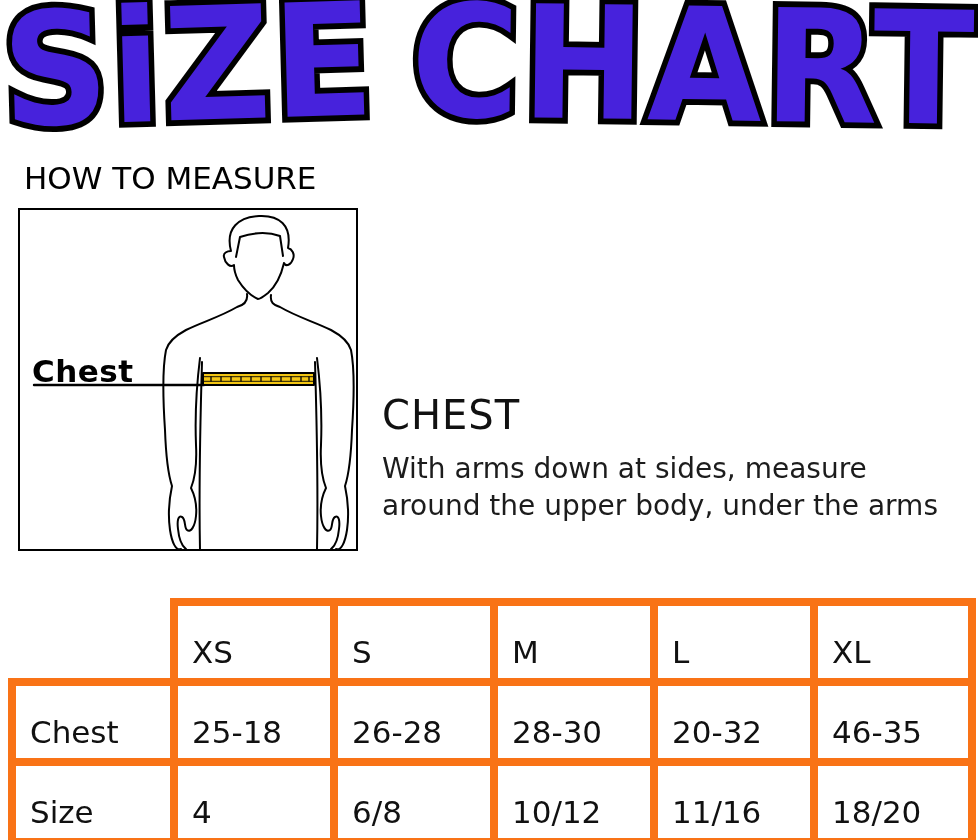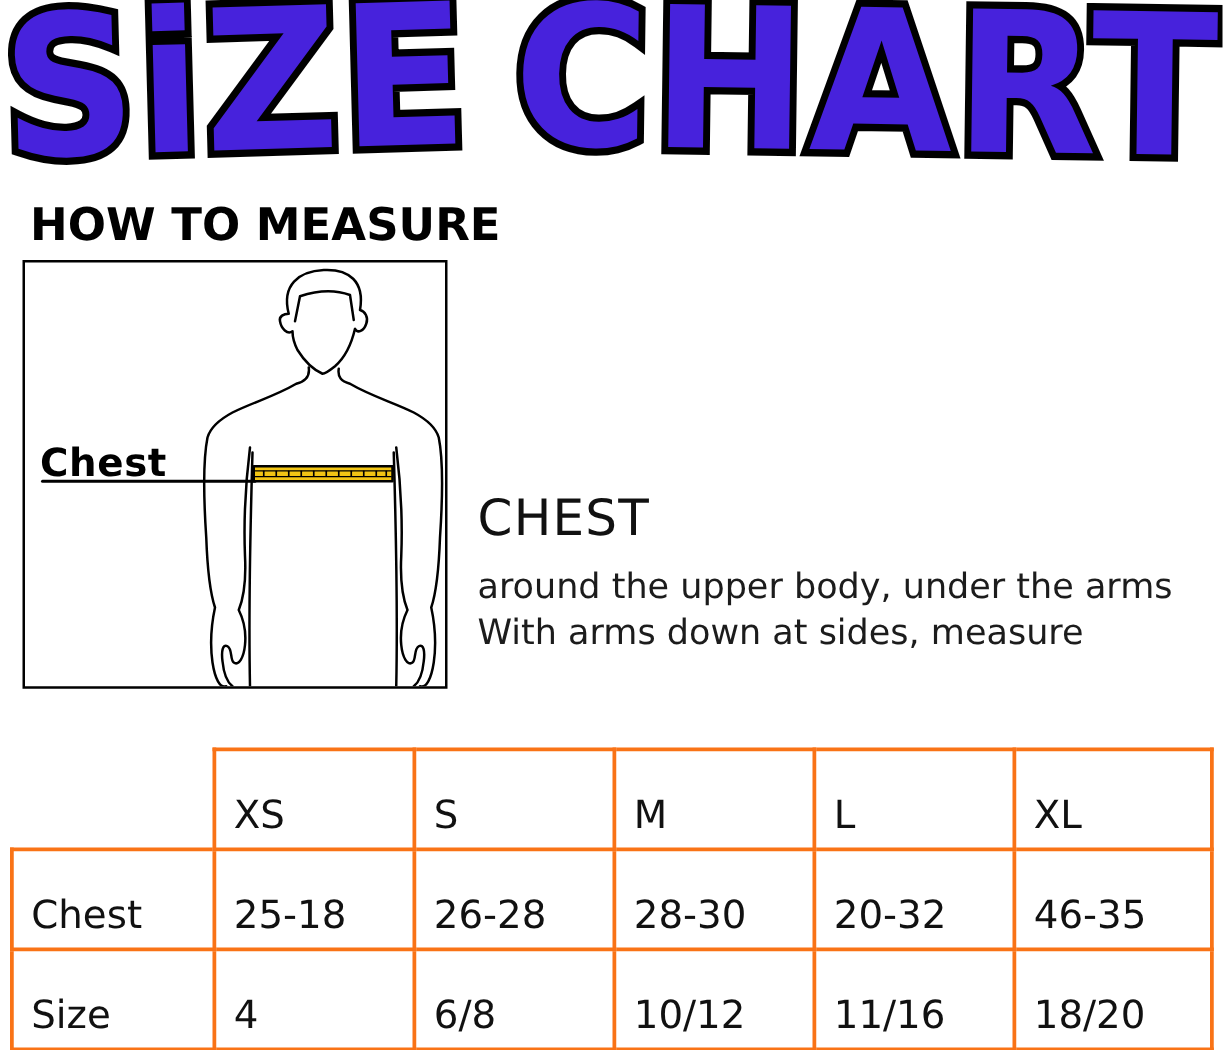--- a/index.html
+++ b/index.html
@@ -48,22 +48,22 @@
   }
   .title-fill {
     position: relative;
     color: #4722dc;
   }
 
   
   .howto {
     position: absolute;
     left: 24px; top: 160px;
-    font-size: 36px;
-    font-weight: bold;
+    font-size: 31px;
+    font-weight: normal;
     color: #000;
     letter-spacing: 0px;
   }
 
   
   .figure-box {
     position: absolute;
     left: 18px; top: 208px;
     width: 340px; height: 343px;
     border: 2px solid #000;
@@ -100,21 +100,21 @@
   
   table.size-table {
     position: absolute;
     left: 8px; top: 598px;
     width: 960px;
     border-collapse: collapse;
     table-layout: fixed;
   }
   table.size-table th,
   table.size-table td {
-    border: 3px solid #f97316;
+    border: 8px solid #f97316;
     box-sizing: border-box;
     height: 80px;
     vertical-align: bottom;
     text-align: left;
     font-weight: normal;
     font-size: 31px;
     color: #111;
     padding: 0 0 8px 14px;
     background: #fff;
   }
@@ -194,22 +194,22 @@
           <line x1="281" y1="167" x2="281" y2="171"></line>
           <line x1="289" y1="167" x2="289" y2="171"></line>
         </g>
       </g>
     </svg>
     <div class="chest-label">Chest</div>
   </div>
 
   <div class="chest-heading">CHEST</div>
   <div class="chest-desc">
+    <div>With arms down at sides, measure</div>
     <div>around the upper body, under the arms</div>
-    <div>With arms down at sides, measure</div>
   </div>
 
   <table class="size-table">
     <colgroup>
       <col style="width:162px">
       <col style="width:160px">
       <col style="width:160px">
       <col style="width:160px">
       <col style="width:160px">
       <col style="width:158px">

